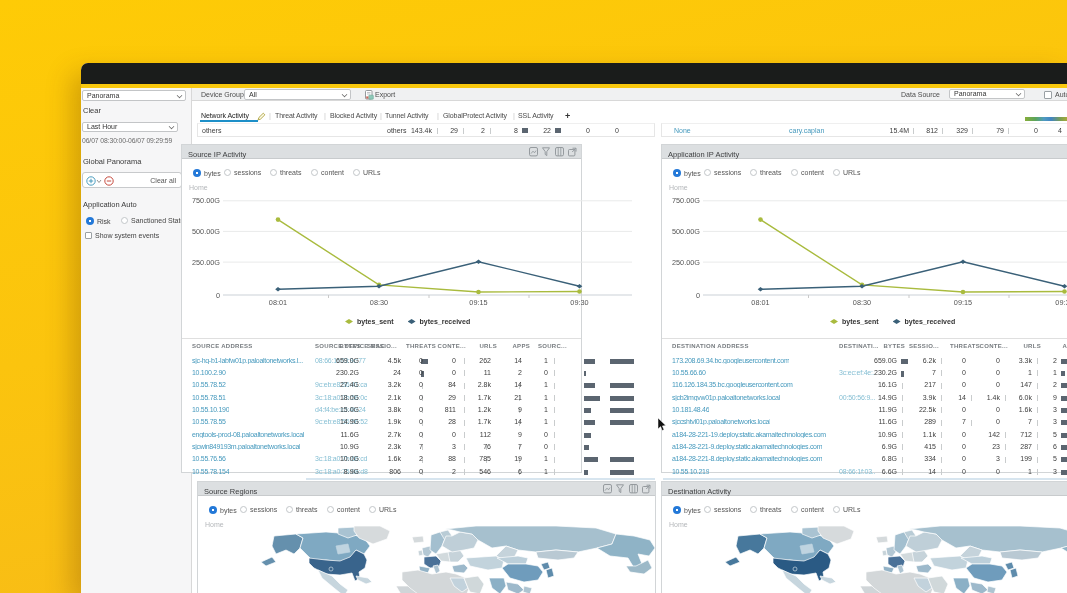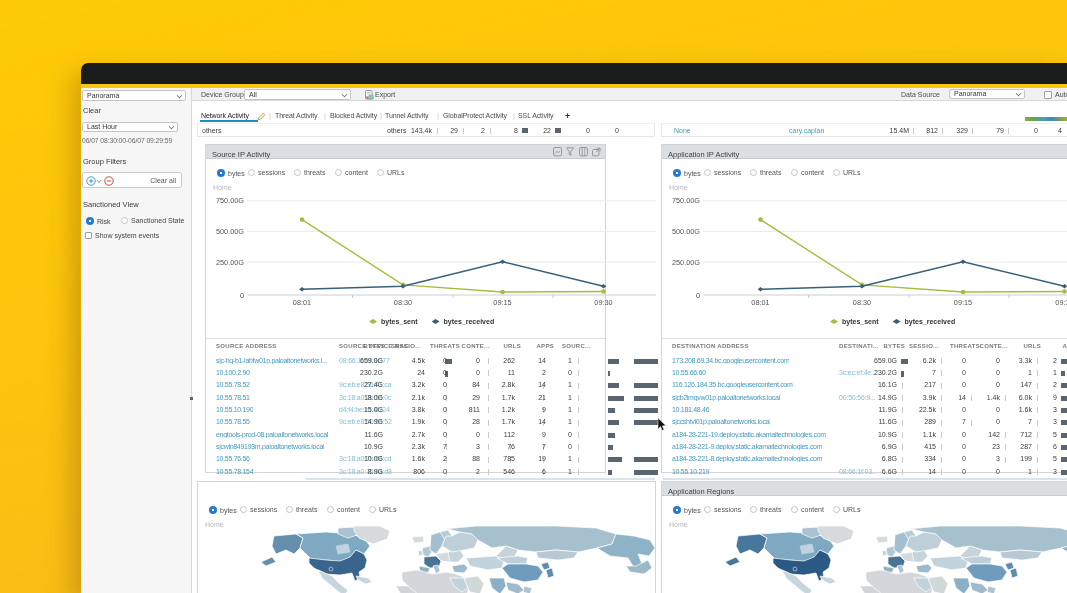--- a/index.html
+++ b/index.html
@@ -59,33 +59,33 @@
 <body>
 <div id="win">
   <div id="tbar"></div>
   <div id="accent"></div>
   <div id="app">
     <div id="side">
       <div class="sel" style="left:1px; top:2px; width:104px; height:11px; line-height:9px;">Panorama<i></i></div>
       <div class="slab" style="left:2px; top:18px;">Clear</div>
       <div class="sel" style="left:1px; top:34px; width:96px; height:10px; line-height:8px;">Last Hour<i></i></div>
       <div class="stiny" style="left:1px; top:49px;">06/07 08:30:00-06/07 09:29:59</div>
-      <div class="slab" style="left:2px; top:69px;">Group Filters</div>
+      <div class="slab" style="left:2px; top:69px;">Global Panorama</div>
       <div style="position:absolute; left:1px; top:84px; width:100px; height:16px;
            background:#fff; border:1px solid #c8cacc; border-radius:3px;">
         <svg width="30" height="10" viewBox="0 0 30 10" style="position:absolute;left:3px;top:3px;">
           <circle cx="5" cy="5" r="4.2" fill="none" stroke="#3a93b8" stroke-width="0.9"></circle>
           <path d="M5 2.8 L5 7.2 M2.8 5 L7.2 5" stroke="#3a93b8" stroke-width="0.9"></path>
           <path d="M11 4 L13 6.5 L15 4" fill="none" stroke="#888" stroke-width="0.9"></path>
           <circle cx="23" cy="5" r="4.2" fill="none" stroke="#c0392b" stroke-width="0.9"></circle>
           <path d="M20.8 5 L25.2 5" stroke="#c0392b" stroke-width="0.9"></path>
         </svg>
         <span style="position:absolute;right:5px;top:4px;font-size:7px;color:#555;">Clear all</span>
       </div>
-      <div class="slab" style="left:2px; top:112px;">Sanctioned View</div>
+      <div class="slab" style="left:2px; top:112px;">Application Auto</div>
       <div style="position:absolute; left:5px; top:129px; font-size:7px; color:#444;"><span class="rdot on"></span>Risk</div>
       <div style="position:absolute; left:40px; top:129px; font-size:7px; color:#444;"><span class="rdot"></span>Sanctioned State</div>
       <div style="position:absolute; left:4px; top:144px; font-size:7px; color:#444;">
         <span style="display:inline-block;width:7px;height:7px;border:1px solid #9aa0a4;border-radius:1px;background:#fff;vertical-align:-1px;margin-right:3px;"></span>Show system events</div>
     </div>
     <div id="toolbar">
       <div class="tlab" style="left:9px; top:3px;">Device Group</div>
       <div class="sel" style="left:52px; top:1px; width:107px; height:11px; line-height:9px;">All<i></i></div>
       <svg width="10" height="10" viewBox="0 0 10 10" style="position:absolute;left:172px;top:2px;">
         <rect x="1.5" y="0.5" width="6.5" height="8.5" rx="1" fill="#fff" stroke="#8a8e92" stroke-width="0.9"></rect>
@@ -145,21 +145,21 @@
         <span class="num" style="position:absolute;right:99px;">329</span>
         <span class="mk" style="left:310px;"></span>
         <span class="num" style="position:absolute;right:63px;">79</span>
         <span class="mk" style="left:346px;"></span>
         <span class="num" style="position:absolute;right:29px;">0</span>
         <span class="num" style="position:absolute;right:5px;">4</span>
       </div>
     <div style="position:absolute;left:225px;top:389.5px;width:349px;height:2.5px;background:#d7e5ef;"></div>
     <div style="position:absolute;left:582px;top:389.5px;width:404px;height:2.5px;background:#d7e5ef;"></div>
     <div style="position:absolute;left:108.5px;top:308.5px;width:3.5px;height:3.5px;background:#5f6468;"></div>
-    <div class="panel" style="left:124px;top:56px;width:401px;height:329px;">
+    <div class="panel" style="left:100px;top:56px;width:401px;height:329px;">
         <div class="phead">
           <span>Source IP Activity</span>
           <svg class="picons" width="48" height="10" viewBox="0 0 48 10">
             <g stroke="#8d9397" fill="none" stroke-width="0.9">
               <rect x="0.5" y="0.5" width="8" height="8.4" rx="1.5"></rect>
               <path d="M2 6.6 L4 4.2 L5.5 5.8 L7 3.6" stroke-width="0.8"></path>
               <path d="M13.5 0.8 L20.5 0.8 L17.8 4.6 L17.8 8.6 L16.2 7.4 L16.2 4.6 Z" stroke-width="0.9"></path>
               <rect x="26.5" y="0.5" width="8" height="8.4" rx="1.5"></rect>
               <path d="M29.2 0.5 L29.2 8.9 M31.8 0.5 L31.8 8.9" stroke-width="0.8"></path>
               <rect x="39.5" y="2.5" width="6.4" height="6.4" rx="1"></rect>
@@ -566,20 +566,34 @@
             <span class="num" style="right:153px;">0</span>
             <span class="num" style="right:119px;">0</span>
             <span class="num" style="right:87px;">1</span>
             <span class="mk" style="left:375px;"></span>
             <span class="num" style="right:62px;">3</span>
             <span class="bbar" style="left:399px;width:10px;height:5px;"></span>
           </div>
         </div>
       </div>
     <div class="panel" style="left:116px;top:393px;width:459px;height:250px;overflow:hidden;">
+        <div class="phead">
+          <span>Source Regions</span>
+          <svg class="picons" width="48" height="10" viewBox="0 0 48 10">
+            <g stroke="#8d9397" fill="none" stroke-width="0.9">
+              <rect x="0.5" y="0.5" width="8" height="8.4" rx="1.5"></rect>
+              <path d="M2 6.6 L4 4.2 L5.5 5.8 L7 3.6" stroke-width="0.8"></path>
+              <path d="M13.5 0.8 L20.5 0.8 L17.8 4.6 L17.8 8.6 L16.2 7.4 L16.2 4.6 Z" stroke-width="0.9"></path>
+              <rect x="26.5" y="0.5" width="8" height="8.4" rx="1.5"></rect>
+              <path d="M29.2 0.5 L29.2 8.9 M31.8 0.5 L31.8 8.9" stroke-width="0.8"></path>
+              <rect x="39.5" y="2.5" width="6.4" height="6.4" rx="1"></rect>
+              <path d="M43.5 1.2 L47 1.2 M47 1.2 L47 4.6 M46.8 1.4 L43.2 5" stroke-width="0.9"></path>
+            </g>
+          </svg>
+        </div>
         <div class="radios">
           <span style="position:absolute;left:0px;top:0;white-space:nowrap;"><span class="rdot on"></span>bytes</span>
           <span style="position:absolute;left:31px;top:0;white-space:nowrap;"><span class="rdot"></span>sessions</span>
           <span style="position:absolute;left:77px;top:0;white-space:nowrap;"><span class="rdot"></span>threats</span>
           <span style="position:absolute;left:118px;top:0;white-space:nowrap;"><span class="rdot"></span>content</span>
           <span style="position:absolute;left:160px;top:0;white-space:nowrap;"><span class="rdot"></span>URLs</span>
         </div>
         <div class="home">Home</div>
         <svg width="400" height="130" viewBox="0 0 400 130" style="position:absolute;left:58px;top:44px;">
 <g stroke="#ffffff" stroke-width="0.7" stroke-linejoin="round">
@@ -620,21 +634,21 @@
 <path d="M250 56 L262 58 L268 64 L262 68 L252 64 Z" fill="#9db9cb"></path>
 <path d="M268 60 L276 62 L274 68 L267 66 Z" fill="#aec4d1"></path>
 <path d="M285 38 L292 36 L294 42 L288 44 Z" fill="#5f8cac"></path>
 <path d="M290 44 L296 42 L298 50 L292 52 Z" fill="#5f8cac"></path>
 <path d="M370 40 L380 40 L392 34 L396 42 L388 48 L374 46 Z" fill="#9cb9c8"></path>
 </g>
         </svg>
       </div>
     <div class="panel" style="left:580px;top:393px;width:459px;height:250px;overflow:hidden;">
         <div class="phead">
-          <span>Application Regions</span>
+          <span>Destination Activity</span>
         </div>
         <div class="radios">
           <span style="position:absolute;left:0px;top:0;white-space:nowrap;"><span class="rdot on"></span>bytes</span>
           <span style="position:absolute;left:31px;top:0;white-space:nowrap;"><span class="rdot"></span>sessions</span>
           <span style="position:absolute;left:77px;top:0;white-space:nowrap;"><span class="rdot"></span>threats</span>
           <span style="position:absolute;left:118px;top:0;white-space:nowrap;"><span class="rdot"></span>content</span>
           <span style="position:absolute;left:160px;top:0;white-space:nowrap;"><span class="rdot"></span>URLs</span>
         </div>
         <div class="home">Home</div>
         <svg width="400" height="130" viewBox="0 0 400 130" style="position:absolute;left:58px;top:44px;">

